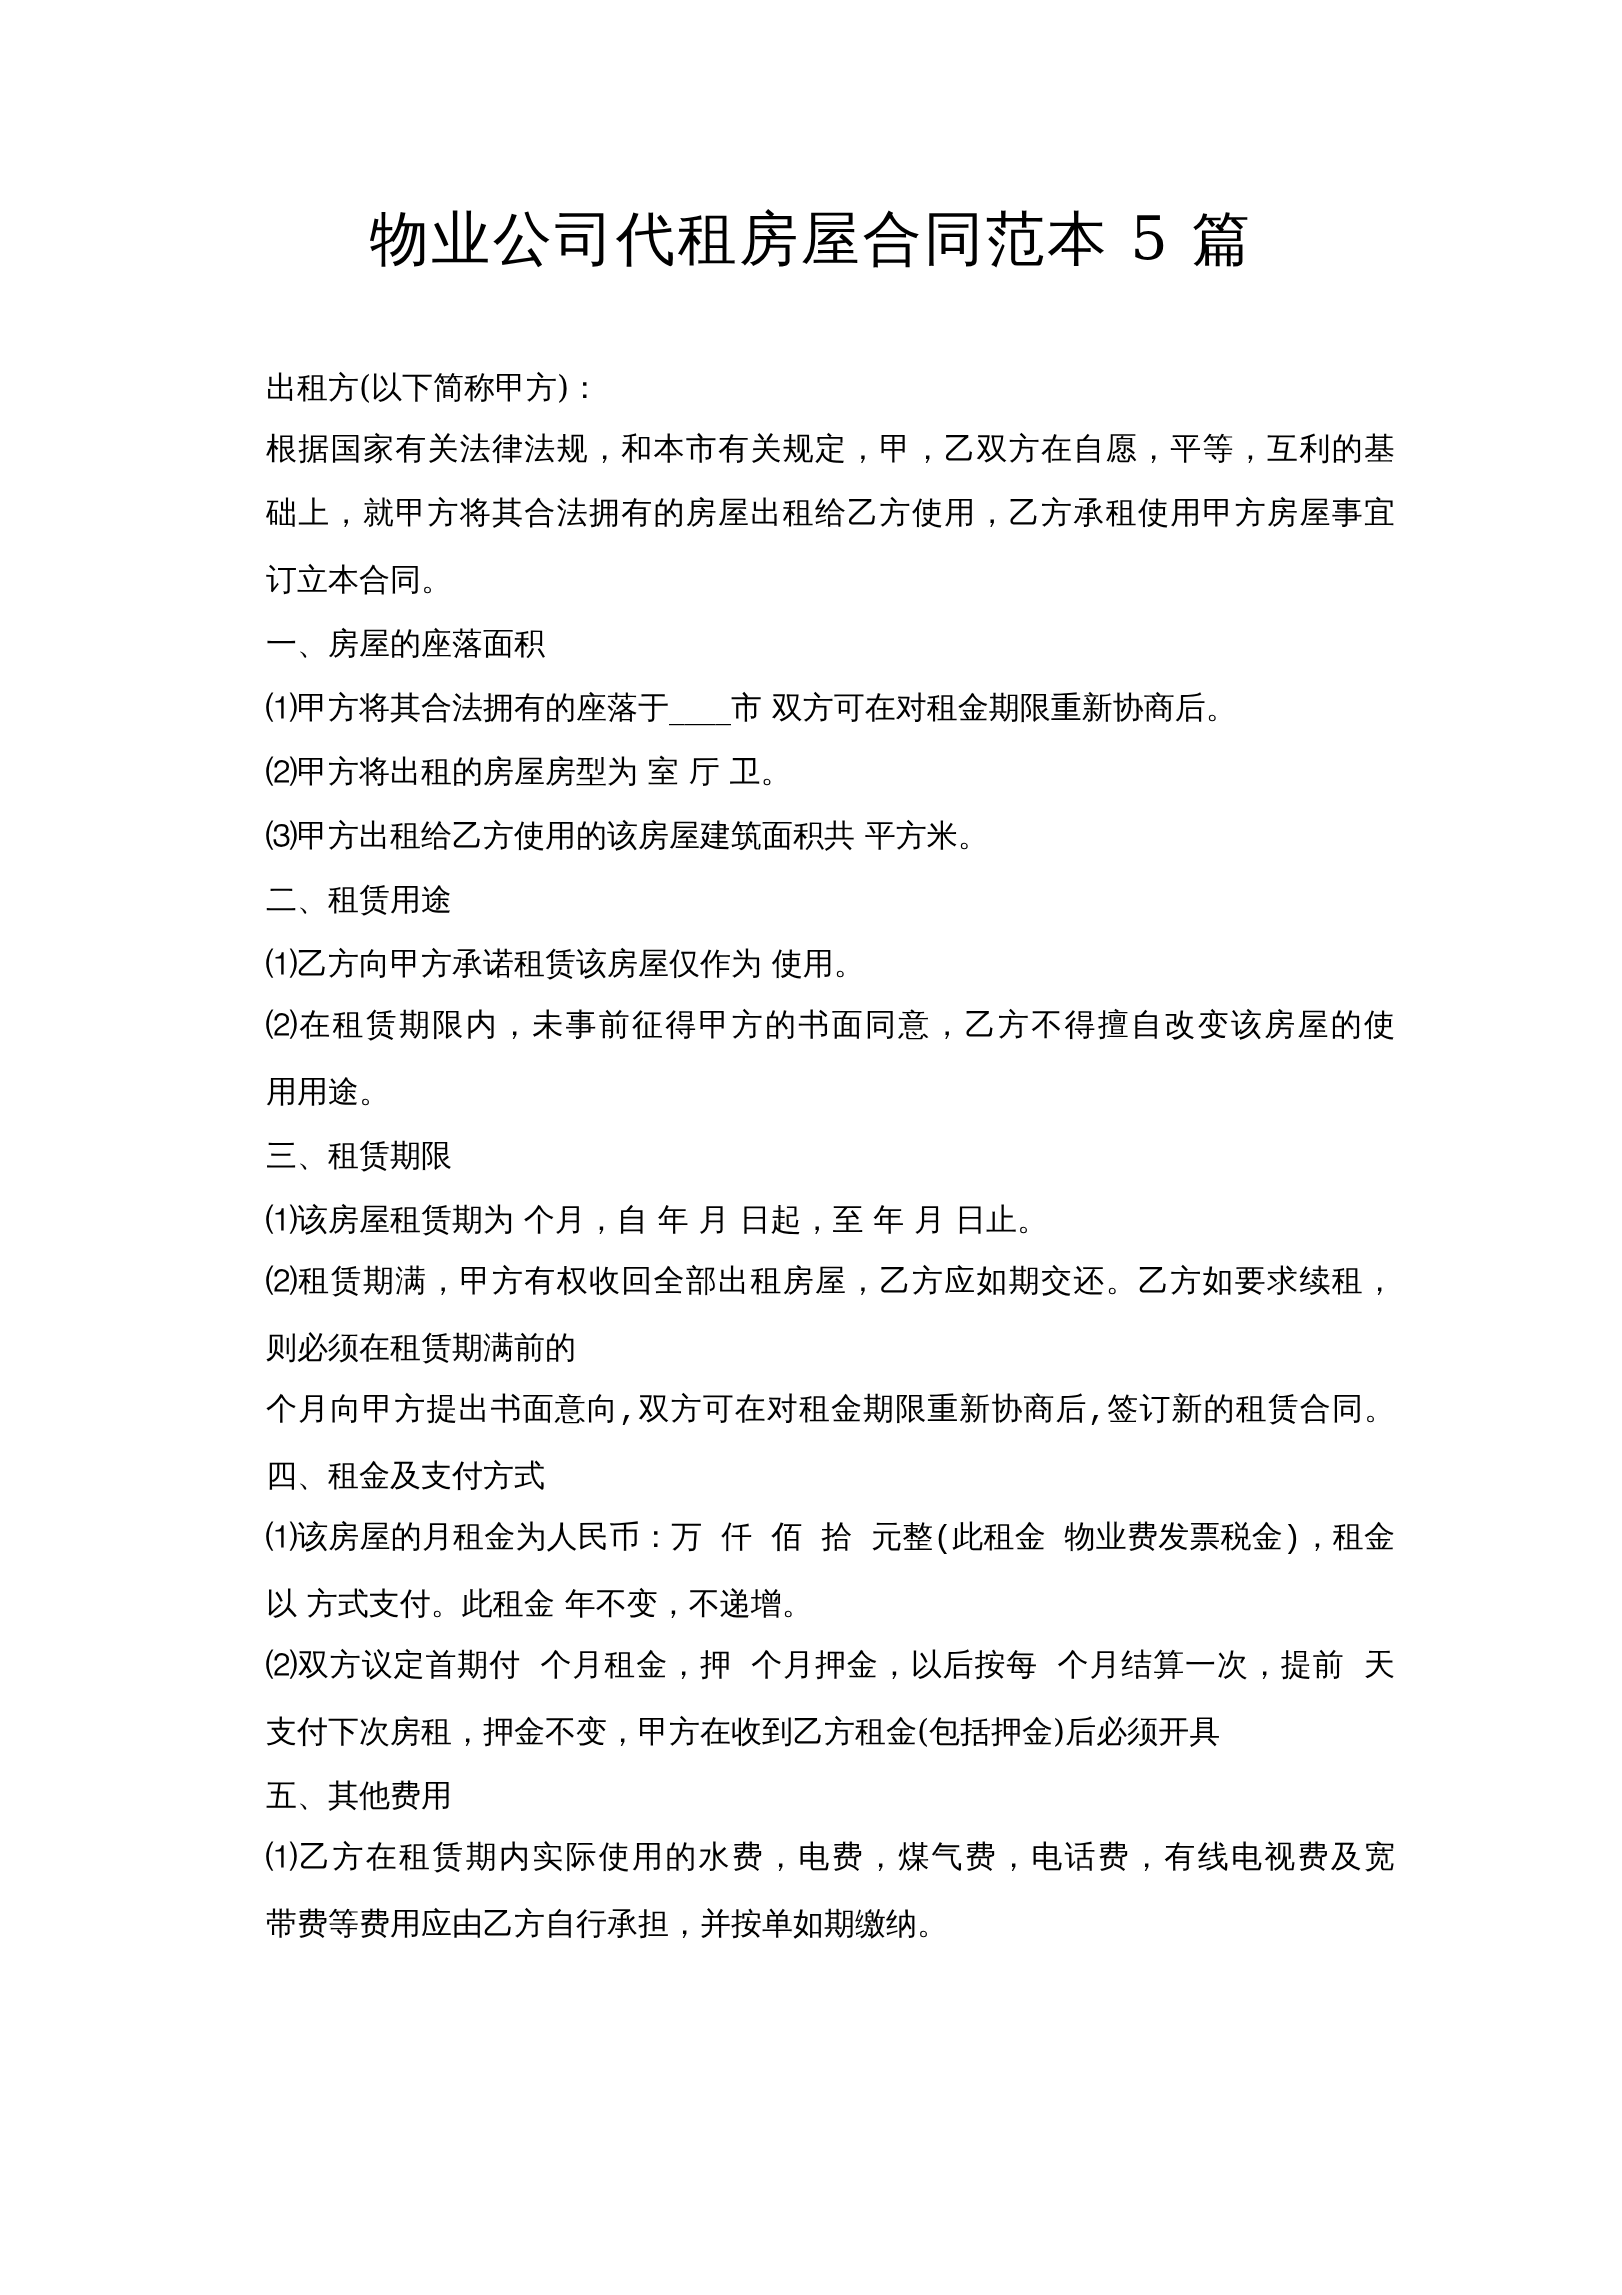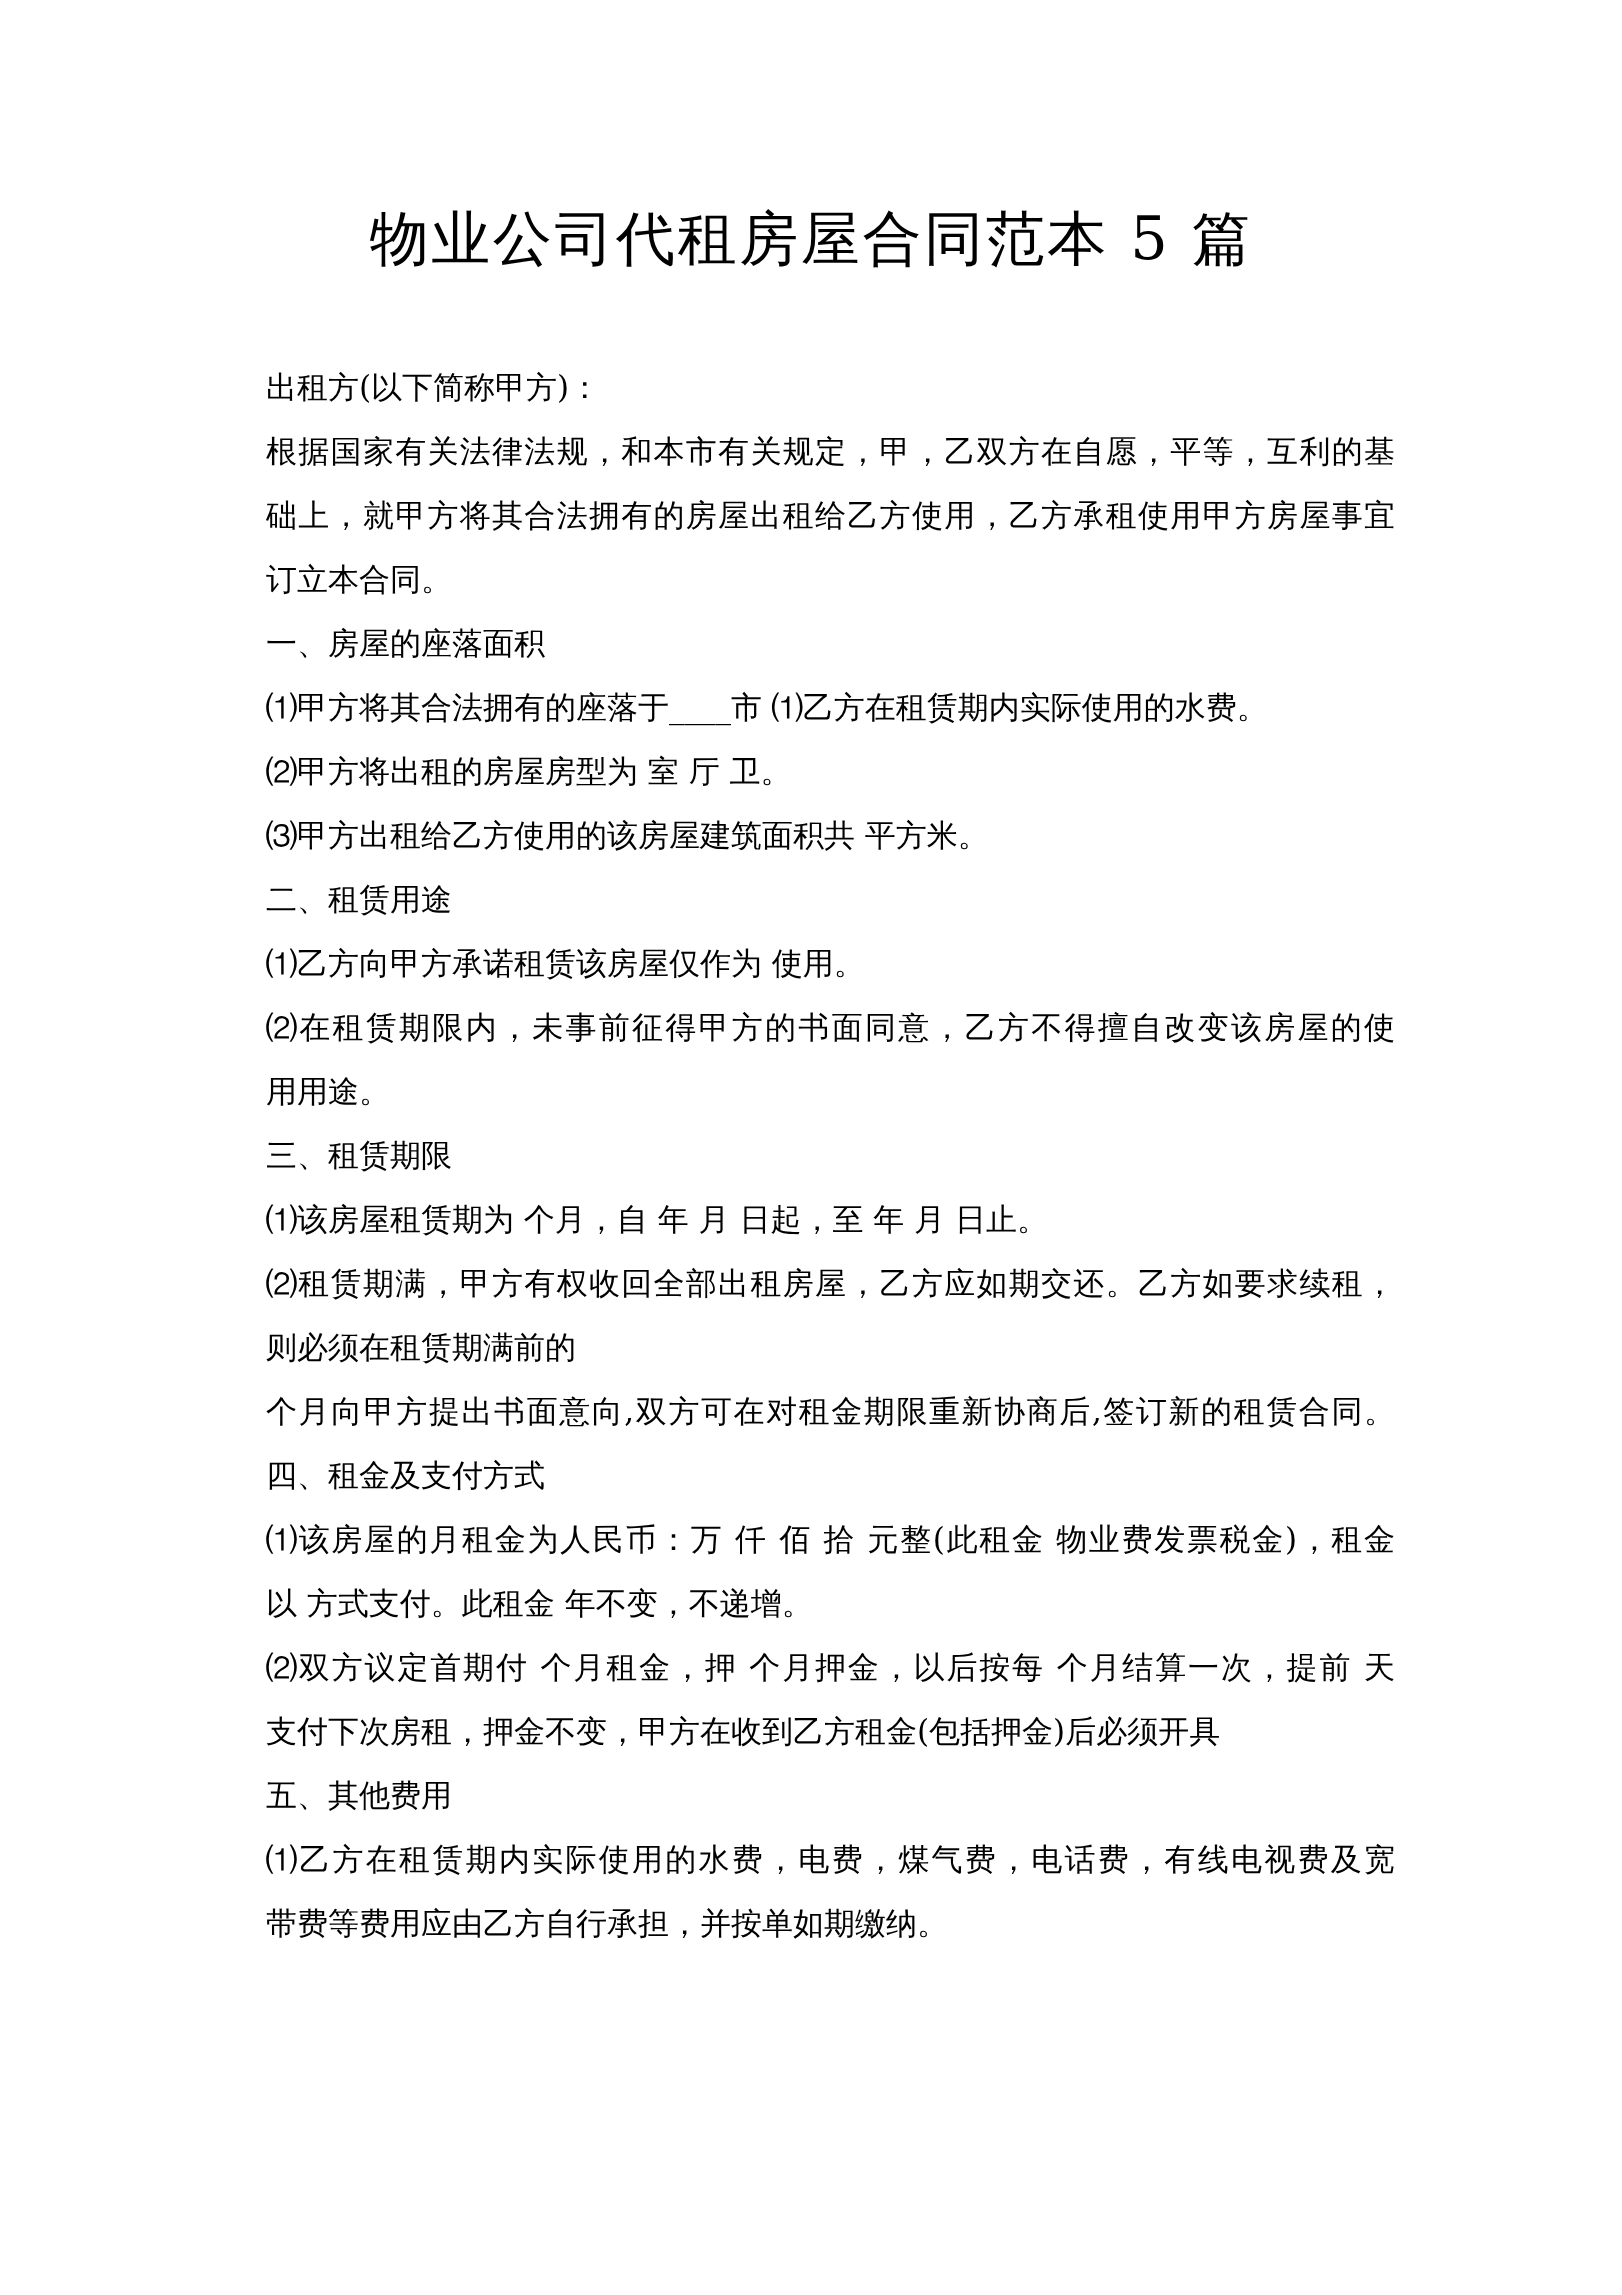--- a/index.html
+++ b/index.html
@@ -48,36 +48,37 @@
     .line {
       display: block;
       white-space: nowrap;
       height: 64px;
       margin: 0;
     }
     .line.justify {
       text-align: justify;
       text-align-last: justify;
       width: 1129px;
+      font-family: Liberation Mono, monospace;
     }
   </style>
 </head>
 <body>
 
 <div class="page">
   <h1 class="title">物业公司代租房屋合同范本 5 篇</h1>
 
   <div class="body">
     <p class="line">出租方(以下简称甲方)：</p>
     <p class="line justify">根据国家有关法律法规，和本市有关规定，甲，乙双方在自愿，平等，互利的基</p>
     <p class="line justify">础上，就甲方将其合法拥有的房屋出租给乙方使用，乙方承租使用甲方房屋事宜</p>
     <p class="line">订立本合同。</p>
 
     <p class="line">一、房屋的座落面积</p>
-    <p class="line">⑴甲方将其合法拥有的座落于____市 ⑴乙方在租赁期内实际使用的水费。</p>
+    <p class="line">⑴甲方将其合法拥有的座落于____市 双方可在对租金期限重新协商后。</p>
     <p class="line">⑵甲方将出租的房屋房型为 室 厅 卫。</p>
     <p class="line">⑶甲方出租给乙方使用的该房屋建筑面积共 平方米。</p>
 
     <p class="line">二、租赁用途</p>
     <p class="line">⑴乙方向甲方承诺租赁该房屋仅作为 使用。</p>
     <p class="line justify">⑵在租赁期限内，未事前征得甲方的书面同意，乙方不得擅自改变该房屋的使</p>
     <p class="line">用用途。</p>
 
     <p class="line">三、租赁期限</p>
     <p class="line">⑴该房屋租赁期为 个月，自 年 月 日起，至 年 月 日止。</p>

